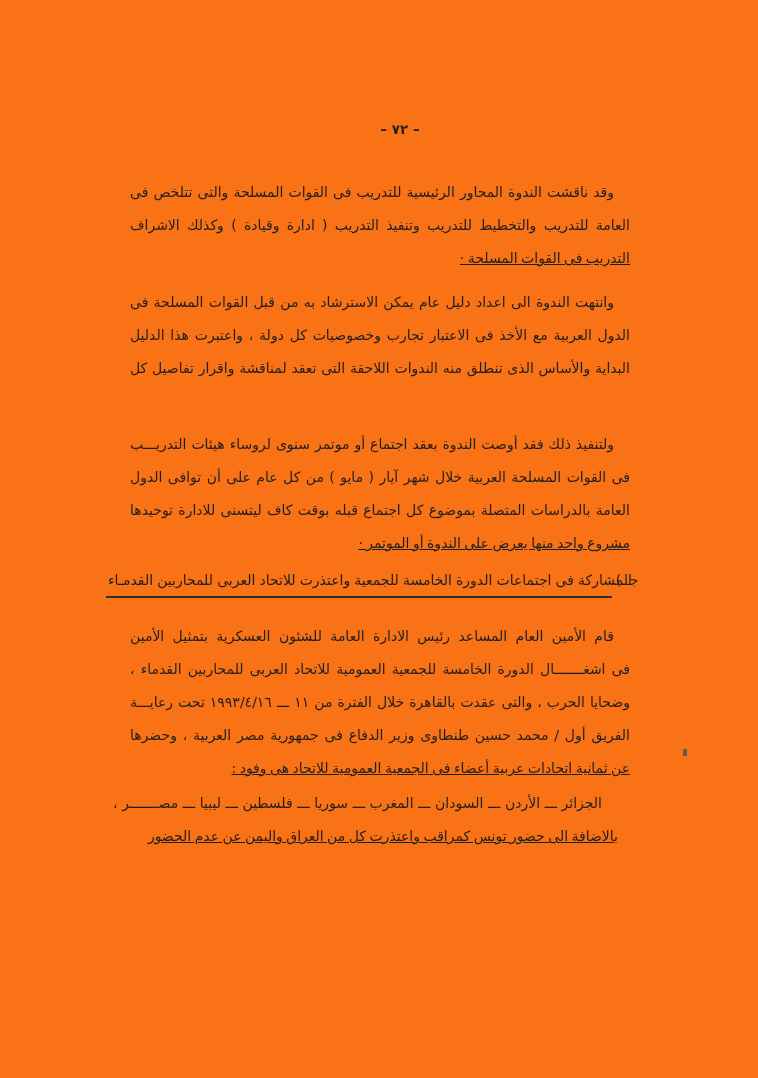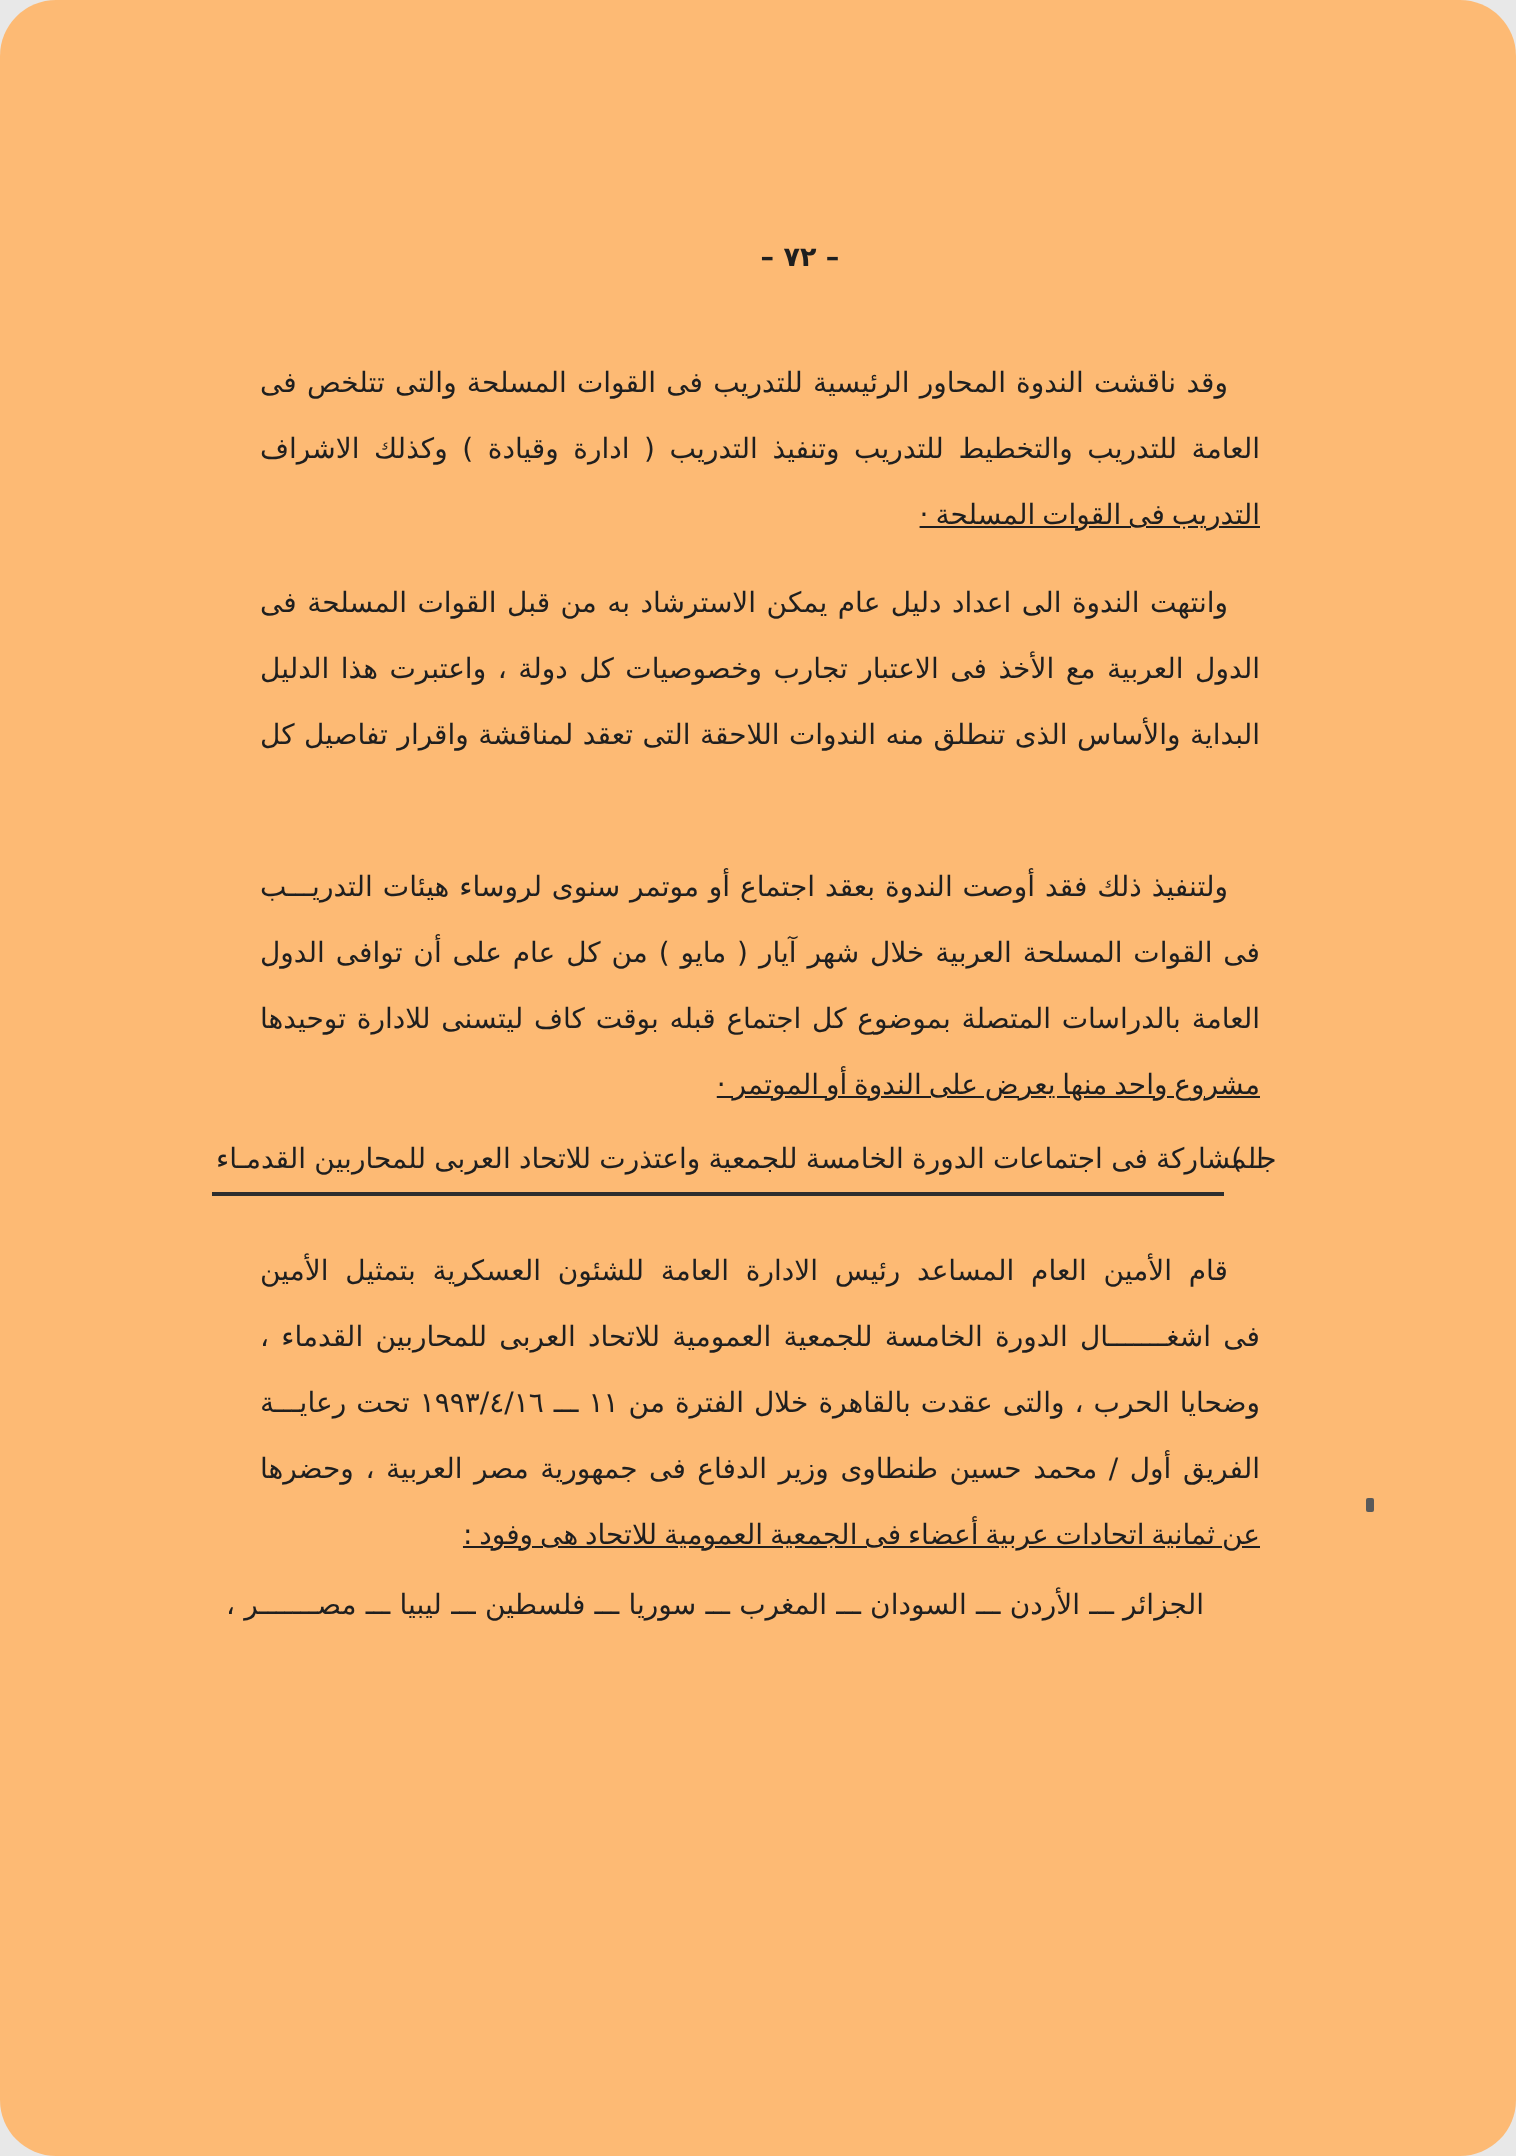--- a/index.html
+++ b/index.html
@@ -5,26 +5,25 @@
   html, body {
     margin: 0;
     padding: 0;
     background: #e8e8e8;
   }
   .page {
     position: relative;
     width: 758px;
     height: 1078px;
     margin: 0 auto;
-    background: #fdba74;
+    background: #f97316;
     overflow: hidden;
     direction: rtl;
     font-family: "DejaVu Sans", sans-serif;
     color: #1f1f1f;
-    border-radius: 28px;
   }
   .page-number {
     position: absolute;
     top: 118px;
     left: 348px;
     width: 104px;
     height: 22px;
     line-height: 22px;
     text-align: center;
     font-size: 13.5px;
@@ -131,17 +130,18 @@
   <section class="para" style="top:620px">
     <div class="line first">قام الأمين العام المساعد رئيس الادارة العامة للشئون العسكرية بتمثيل الأمين العـــــام</div>
     <div class="line">فى اشغـــــــال  الدورة الخامسة للجمعية العمومية للاتحاد العربى للمحاربين القدماء ،</div>
     <div class="line">وضحايا الحرب ،  والتى عقدت بالقاهرة خلال الفترة من ١١ ـــ ١٩٩٣/٤/١٦ تحت رعايـــة</div>
     <div class="line">الفريق أول /  محمد حسين طنطاوى وزير الدفاع فى جمهورية مصر العربية ،  وحضرها وفـــــود</div>
     <div class="line last">عن ثمانية اتحادات عربية أعضاء فى الجمعية العمومية للاتحاد هى وفود  :</div>
   </section>
 
   <section class="para" style="top:787px; left:113px; width:505px">
     <div class="line first">الجزائر ـــ الأردن ـــ السودان ـــ المغرب ـــ سوريا ـــ فلسطين ـــ ليبيا ـــ مصـــــــر  ،</div>
+    <div class="line last">بالاضافة الى حضور تونس كمراقب واعتذرت كل من العراق واليمن عن عدم الحضور</div>
   </section>
 
   <div class="scan-speck"></div>
 
 </div>
 
 </body></html>

